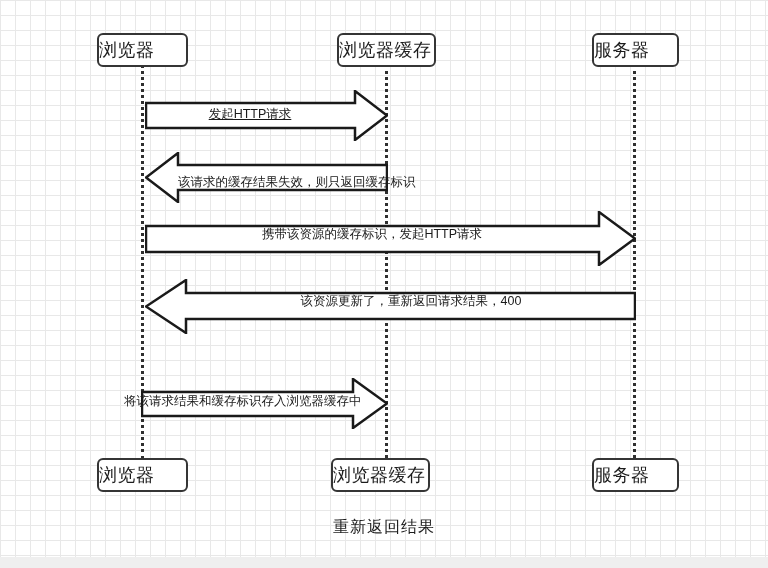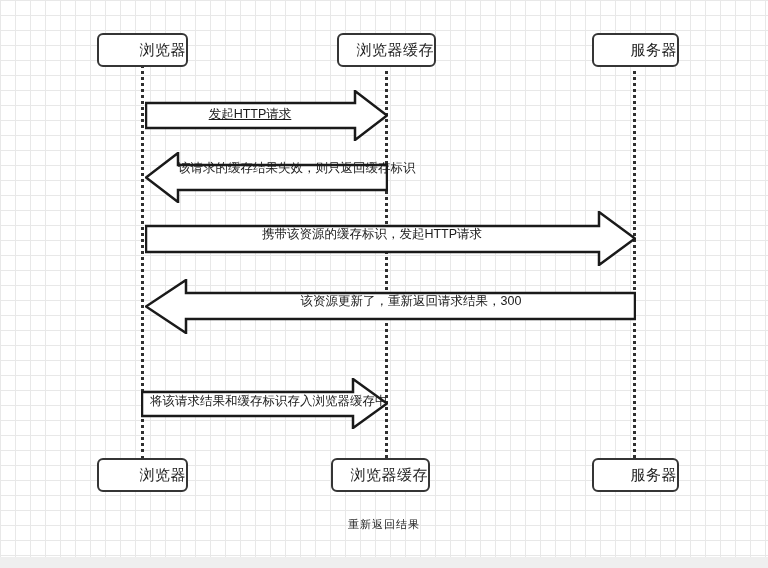--- a/index.html
+++ b/index.html
@@ -52,23 +52,23 @@
 
   
   .actor-box {
     position: absolute;
     box-sizing: border-box;
     border: 2px solid #353535;
     border-radius: 6px;
     background: #ffffff;
     display: flex;
     align-items: center;
-    justify-content: flex-end;
+    justify-content: flex-start;
     color: #1d1d1d;
-    font-size: 15px;
+    font-size: 18px;
     letter-spacing: 0.5px;
     z-index: 3;
   }
 
   
   .msg {
     position: absolute;
     z-index: 2;
   }
   .msg svg {
@@ -91,21 +91,21 @@
     pointer-events: none;
   }
 
   
   #diagram-title {
     position: absolute;
     left: 0;
     width: 768px;
     text-align: center;
     top: 517px;
-    font-size: 11px;
+    font-size: 16px;
     color: #1d1d1d;
     letter-spacing: 1px;
     z-index: 3;
   }
 </style>
 </head>
 <body>
 
 <div id="canvas">
 
@@ -128,42 +128,42 @@
       <polygon class="arrow-shape" stroke-width="2.5" points="1,13 210,13 210,1 242,25.5 210,50 210,38 1,38"></polygon>
     </svg>
   </div>
   <div class="msg-label" style="left:145px; top:108px; width:210px;text-decoration:underline;">发起HTTP请求</div>
 
   <div class="msg" style="left:145px; top:152px; width:243px; height:51px;">
     <svg width="243" height="51" viewBox="0 0 243 51">
       <polygon class="arrow-shape" stroke-width="2.5" points="242,13 33,13 33,1 1,25.5 33,50 33,38 242,38"></polygon>
     </svg>
   </div>
-  <div class="msg-label" style="left:178px; top:162px; width:210px;">该请求的缓存结果失效，则只返回缓存标识</div>
+  <div class="msg-label" style="left:178px; top:176px; width:210px;">该请求的缓存结果失效，则只返回缓存标识</div>
 
   <div class="msg" style="left:145px; top:211px; width:491px; height:55px;">
     <svg width="491" height="55" viewBox="0 0 491 55">
       <polygon class="arrow-shape" stroke-width="2.5" points="1,15 454,15 454,1 490,27.5 454,54 454,41 1,41"></polygon>
     </svg>
   </div>
   <div class="msg-label" style="left:145px; top:228px; width:454px;">携带该资源的缓存标识，发起HTTP请求</div>
 
   <div class="msg" style="left:145px; top:279px; width:491px; height:55px;">
     <svg width="491" height="55" viewBox="0 0 491 55">
       <polygon class="arrow-shape" stroke-width="2.5" points="490,14 41,14 41,1 1,27.5 41,54 41,40 490,40"></polygon>
     </svg>
   </div>
-  <div class="msg-label" style="left:186px; top:295px; width:450px;">该资源更新了，重新返回请求结果，300</div>
+  <div class="msg-label" style="left:186px; top:295px; width:450px;">该资源更新了，重新返回请求结果，400</div>
 
   <div class="msg" style="left:141px; top:378px; width:247px; height:51px;">
     <svg width="247" height="51" viewBox="0 0 247 51">
       <polygon class="arrow-shape" stroke-width="2.5" points="1,14 212,14 212,1 246,25.5 212,50 212,38 1,38"></polygon>
     </svg>
   </div>
-  <div class="msg-label" style="left:150px; top:395px; width:184px;">将该请求结果和缓存标识存入浏览器缓存中</div>
+  <div class="msg-label" style="left:124px; top:395px; width:184px;">将该请求结果和缓存标识存入浏览器缓存中</div>
 
   <div class="actor-box" style="left:97px; top:458px; width:91px; height:34px;">
     <span>浏览器</span>
   </div>
   <div class="actor-box" style="left:331px; top:458px; width:99px; height:34px;">
     <span>浏览器缓存</span>
   </div>
   <div class="actor-box" style="left:592px; top:458px; width:87px; height:34px;">
     <span>服务器</span>
   </div>

